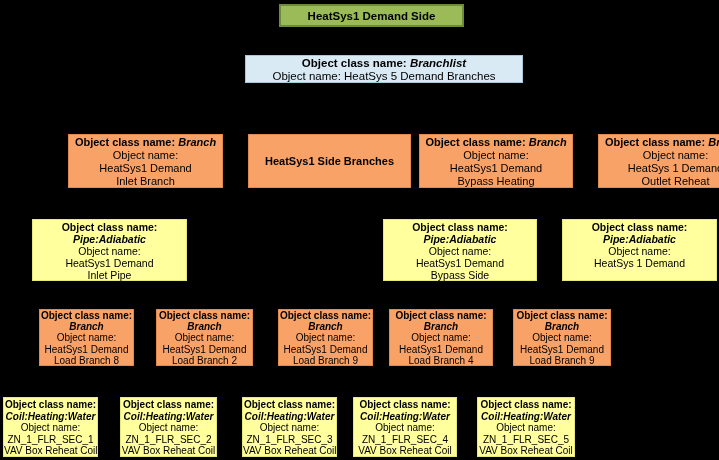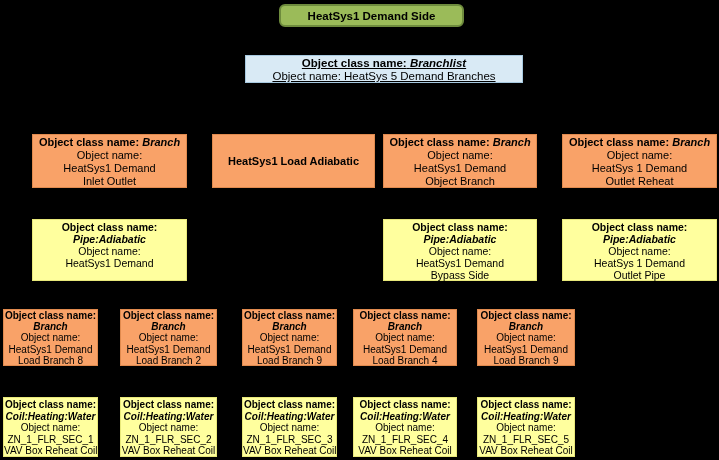--- a/index.html
+++ b/index.html
@@ -8,28 +8,28 @@
     background:var(--background,#000);
     font-family:"Liberation Sans",sans-serif;
     color:var(--text,#000);
     overflow:hidden;
   }
   .box{
     position:absolute;box-sizing:border-box;text-align:center;
   }
   .green{background:var(--green-fill);border:2px solid var(--green-border);}
   .blue{background:var(--blue-fill);border:1px solid var(--blue-border);}
-  .orange{background:var(--orange-fill);border:1px solid var(--orange-border);}
+  .orange{background:var(--orange-fill);border:1px solid var(--orange-border);margin-left:36px;}
   .yellow{background:var(--yellow-fill);border:1px solid var(--yellow-border);}
   .center{display:flex;align-items:center;justify-content:center;}
   .ln{white-space:nowrap;}
   .b{font-weight:700;}
   .bi{font-weight:700;font-style:italic;}
-  .title{font-size:11.5px;border-radius:6px;}
-  .blue .ln{font-size:11.5px;line-height:13px;text-decoration:underline;}
+  .title{font-size:11.5px;}
+  .blue .ln{font-size:11.5px;line-height:13px;}
   .r3{padding-top:1px;}
   .r3 .ln{font-size:11px;line-height:13px;}
   .hdr{font-size:11px;}
   .r4{padding-top:1px;}
   .r4 .ln{font-size:10.5px;line-height:12px;}
   .r5 .ln{font-size:10px;line-height:11.2px;}
   .r6{padding-top:1px;}
   .r6 .ln{font-size:10px;line-height:11.6px;}
 </style>
 </head>
@@ -43,62 +43,62 @@
 
   <div class="box blue" style="left:245px;top:55px;width:278px;height:28px;padding-top:1px">
     <div class="ln"><span class="b">Object class name:</span> <span class="bi">Branchlist</span></div>
     <div class="ln">Object name: HeatSys 5 Demand Branches</div>
   </div>
 
   <div class="box orange r3" style="left:32px;top:134px;width:155px;height:54px">
     <div class="ln"><span class="b">Object class name:</span> <span class="bi">Branch</span></div>
     <div class="ln">Object name:</div>
     <div class="ln">HeatSys1 Demand</div>
-    <div class="ln">Inlet Outlet</div>
+    <div class="ln">Inlet Branch</div>
   </div>
 
   <div class="box orange center hdr" style="left:212px;top:134px;width:163px;height:54px">
-    <span class="b">HeatSys1 Load Adiabatic</span>
+    <span class="b">HeatSys1 Side Branches</span>
   </div>
 
   <div class="box orange r3" style="left:383px;top:134px;width:154px;height:54px">
     <div class="ln"><span class="b">Object class name:</span> <span class="bi">Branch</span></div>
     <div class="ln">Object name:</div>
     <div class="ln">HeatSys1 Demand</div>
-    <div class="ln">Object Branch</div>
+    <div class="ln">Bypass Heating</div>
   </div>
 
   <div class="box orange r3" style="left:562px;top:134px;width:155px;height:54px">
     <div class="ln"><span class="b">Object class name:</span> <span class="bi">Branch</span></div>
     <div class="ln">Object name:</div>
     <div class="ln">HeatSys 1 Demand</div>
     <div class="ln">Outlet Reheat</div>
   </div>
 
   <div class="box yellow r4" style="left:32px;top:219px;width:155px;height:62px">
     <div class="ln b">Object class name:</div>
     <div class="ln bi">Pipe:Adiabatic</div>
     <div class="ln">Object name:</div>
     <div class="ln">HeatSys1 Demand</div>
+    <div class="ln">Inlet Pipe</div>
   </div>
 
   <div class="box yellow r4" style="left:383px;top:219px;width:154px;height:62px">
     <div class="ln b">Object class name:</div>
     <div class="ln bi">Pipe:Adiabatic</div>
     <div class="ln">Object name:</div>
     <div class="ln">HeatSys1 Demand</div>
     <div class="ln">Bypass Side</div>
   </div>
 
   <div class="box yellow r4" style="left:562px;top:219px;width:155px;height:62px">
     <div class="ln b">Object class name:</div>
     <div class="ln bi">Pipe:Adiabatic</div>
     <div class="ln">Object name:</div>
     <div class="ln">HeatSys 1 Demand</div>
-    <div class="ln">Outlet Pipe</div>
   </div>
 
   <div class="box orange r5" style="left:3px;top:309px;width:95px;height:57px">
     <div class="ln b">Object class name:</div>
     <div class="ln bi">Branch</div>
     <div class="ln">Object name:</div>
     <div class="ln">HeatSys1 Demand</div>
     <div class="ln">Load Branch 8</div>
   </div>
   <div class="box orange r5" style="left:120px;top:309px;width:97px;height:57px">

